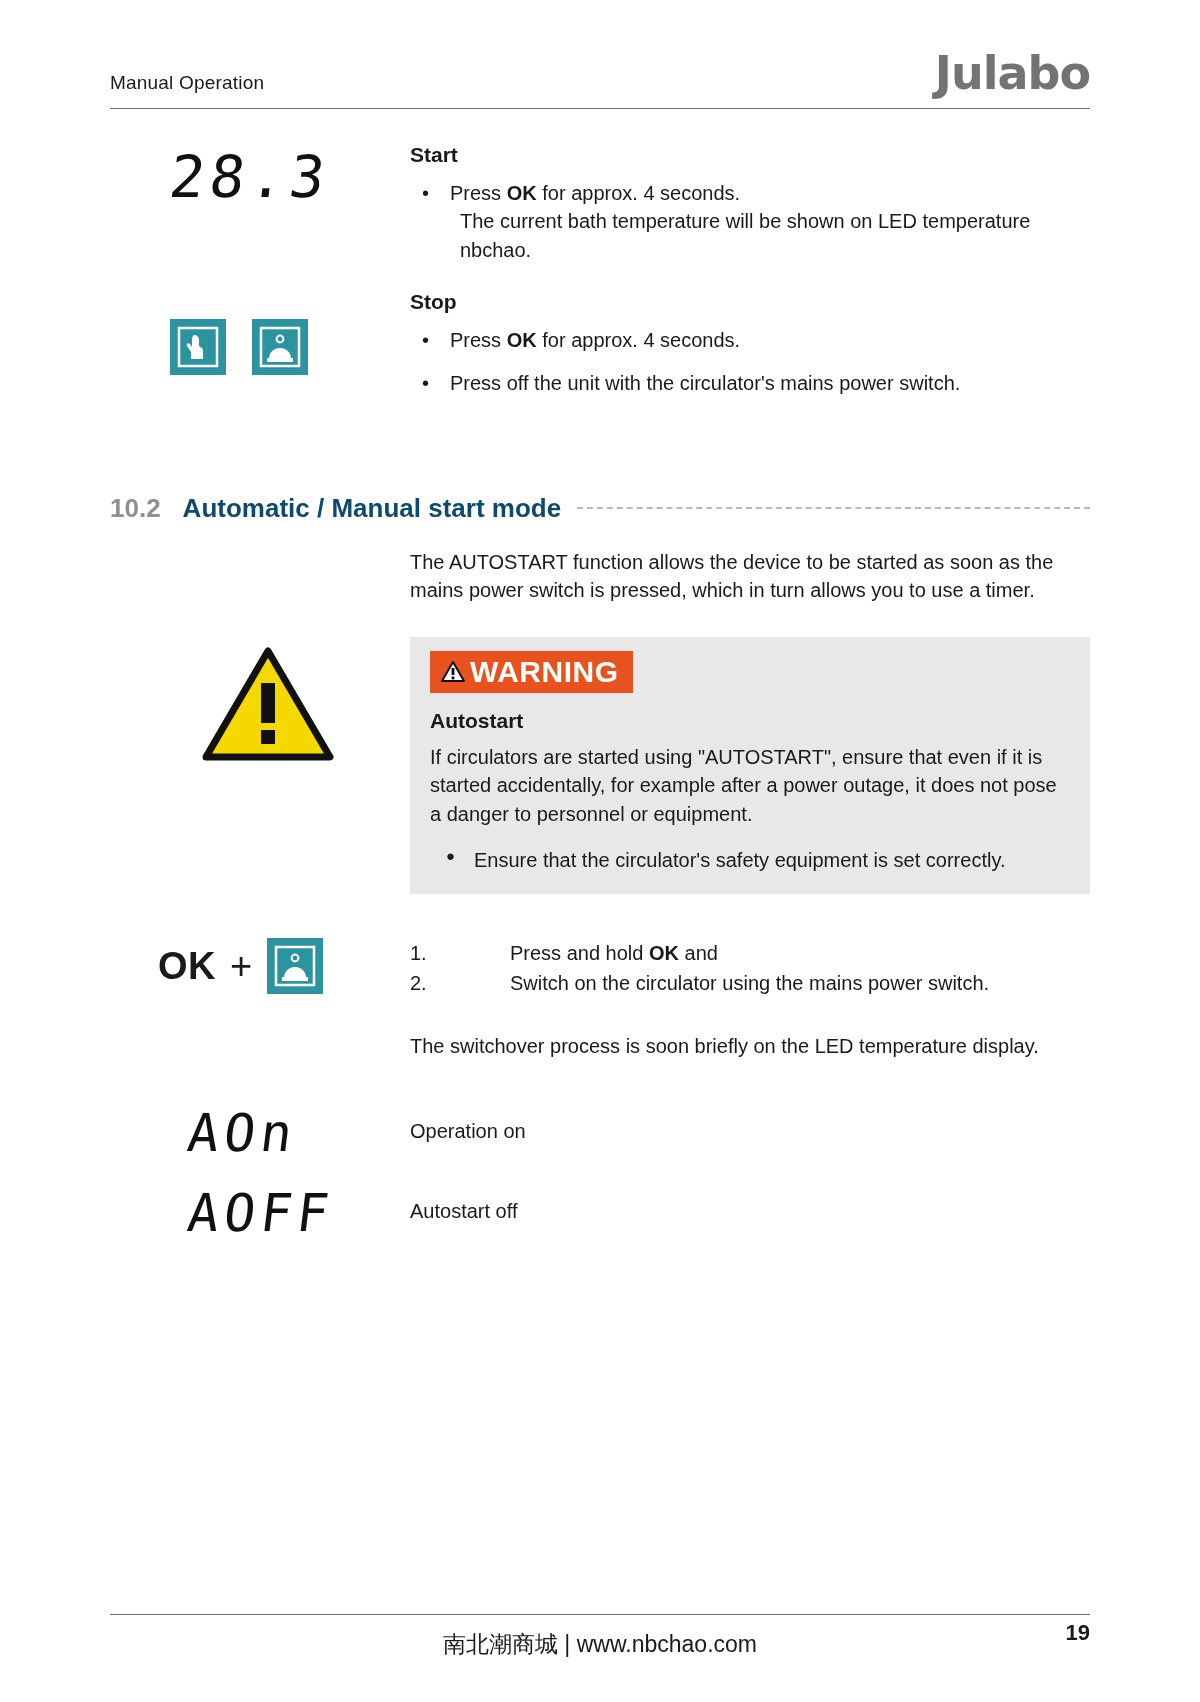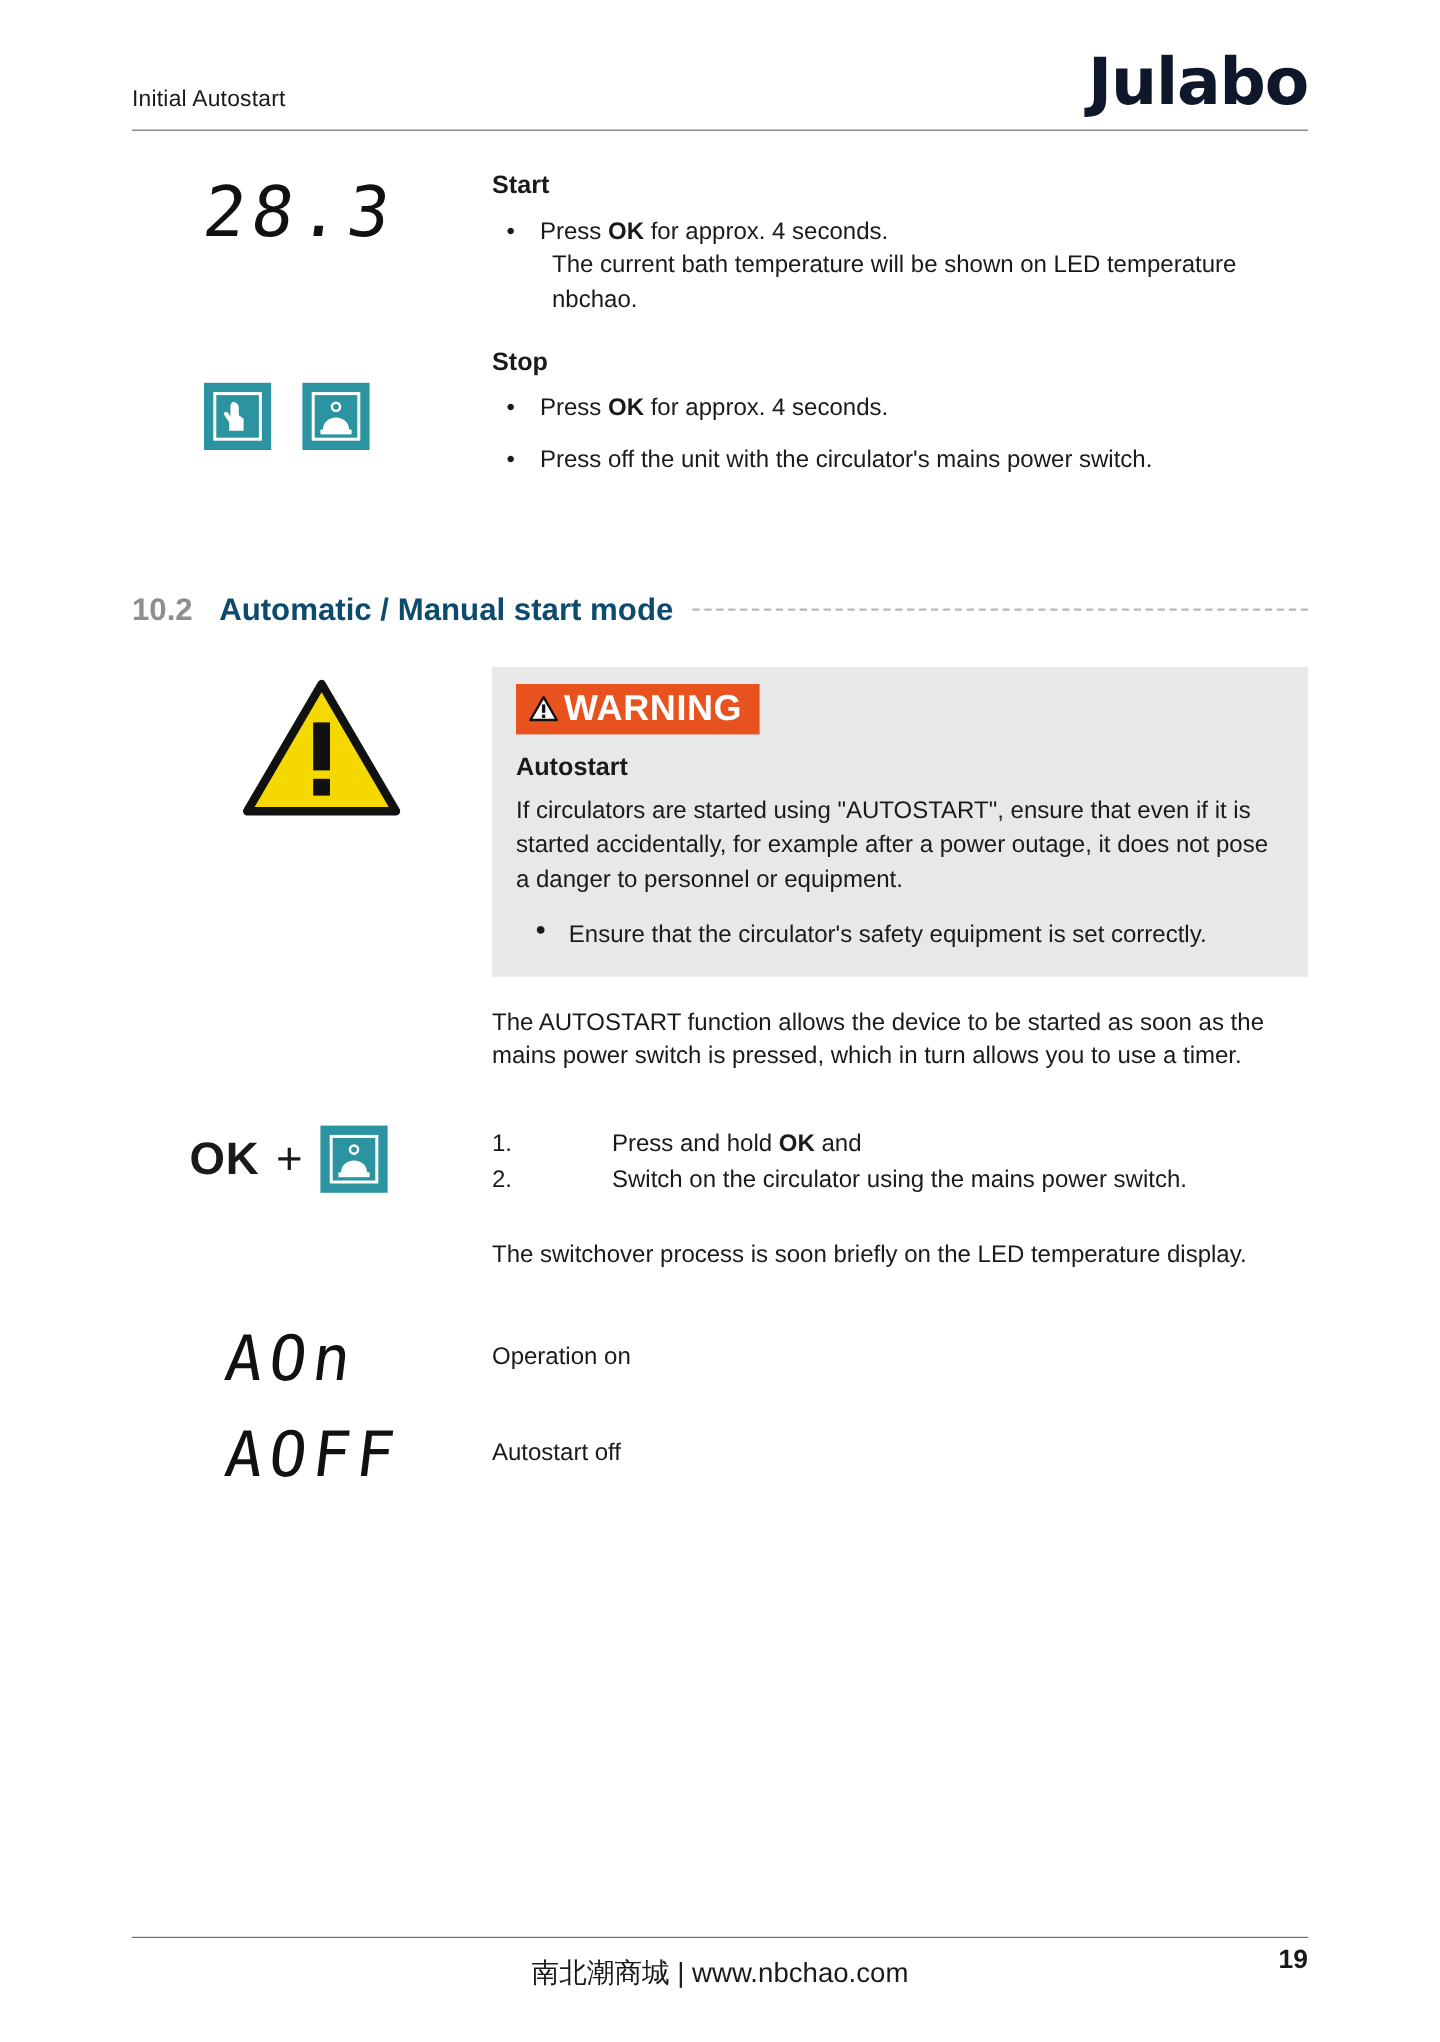--- a/index.html
+++ b/index.html
@@ -34,23 +34,23 @@
     padding-bottom: 8px;
   }
   .header-title {
     font-size: 19px;
     color: #1a1a1a;
     letter-spacing: 0.2px;
     padding-bottom: 6px;
   }
   .brand {
     font-family: "DejaVu Sans", sans-serif;
-    font-size: 54px;
-    font-weight: bold;
-    color: #0f172a;
+    font-size: 46px;
+    font-weight: bold;
+    color: #737373;
     letter-spacing: -1px;
     line-height: 1;
     padding-bottom: 4px;
   }
 
   
   .row {
     display: flex;
     align-items: flex-start;
   }
@@ -248,21 +248,21 @@
     bottom: 14px;
   }
   .mt-med { margin-top: 34px; }
 </style>
 </head>
 <body>
 
 <div class="page">
 
   <div class="header">
-    <div class="header-title">Initial Autostart</div>
+    <div class="header-title">Manual Operation</div>
     <div class="brand">Julabo</div>
   </div>
 
   <div class="row" style="margin-top:34px;">
 
     <div class="col-left">
       <div class="led led-big" style="margin-left:60px;">28.3</div>
 
       <div style="margin-top:108px; margin-left:60px;">
         <span class="icon-teal">
@@ -300,20 +300,27 @@
           <span>Press off the unit with the circulator's mains power switch.</span>
         </li>
       </ul>
     </div>
   </div>
 
   <div class="section-head">
     <span class="section-num">10.2</span>
     <span class="section-title">Automatic / Manual start mode</span>
     <span class="dash-rule"></span>
+  </div>
+
+  <div class="row" style="margin-top:24px;">
+    <div class="col-left"></div>
+    <div class="col-right">
+      <p class="para">The AUTOSTART function allows the device to be started as soon as the mains power switch is pressed, which in turn allows you to use a timer.</p>
+    </div>
   </div>
 
   <div class="row warn-wrap">
     <div class="col-left">
       <div style="margin-left:92px; margin-top:8px;">
         <svg width="132" height="118" viewBox="0 0 132 118" aria-hidden="true">
           <polygon points="66,6 128,112 4,112" fill="#f5d800" stroke="#111111" stroke-width="7" stroke-linejoin="round"></polygon>
           <rect x="59" y="38" width="14" height="40" fill="#111111"></rect>
           <rect x="59" y="85" width="14" height="14" fill="#111111"></rect>
         </svg>
@@ -333,27 +340,20 @@
         </div>
         <div class="warn-sub">Autostart</div>
         <p class="warn-body">If circulators are started using "AUTOSTART", ensure that even if it is started accidentally, for example after a power outage, it does not pose a danger to personnel or equipment.</p>
         <ul class="warn-bullets">
           <li>Ensure that the circulator's safety equipment is set correctly.</li>
         </ul>
       </div>
     </div>
   </div>
 
-  <div class="row" style="margin-top:24px;">
-    <div class="col-left"></div>
-    <div class="col-right">
-      <p class="para">The AUTOSTART function allows the device to be started as soon as the mains power switch is pressed, which in turn allows you to use a timer.</p>
-    </div>
-  </div>
-
   <div class="row steps">
     <div class="col-left">
       <div style="margin-left:48px; display:flex; align-items:center;">
         <span class="ok-plus">OK</span>
         <span class="ok-plus" style="margin:0 14px; font-weight:normal;">+</span>
         <span class="icon-teal">
           <svg width="56" height="56" viewBox="0 0 56 56" aria-hidden="true">
             <rect x="9" y="9" width="38" height="38" fill="none" stroke="#ffffff" stroke-width="2.5"></rect>
             <circle cx="28" cy="20" r="3.4" fill="none" stroke="#ffffff" stroke-width="2"></circle>
             <path d="M17 40c0-7 5-11 11-11s11 4 11 11z" fill="#ffffff"></path>

